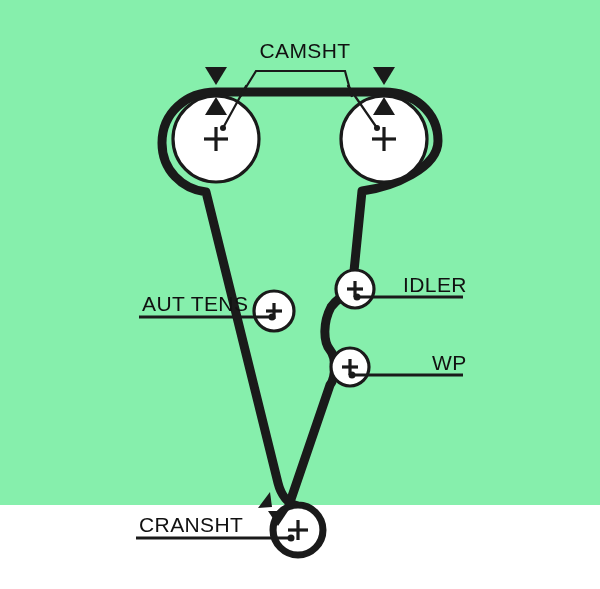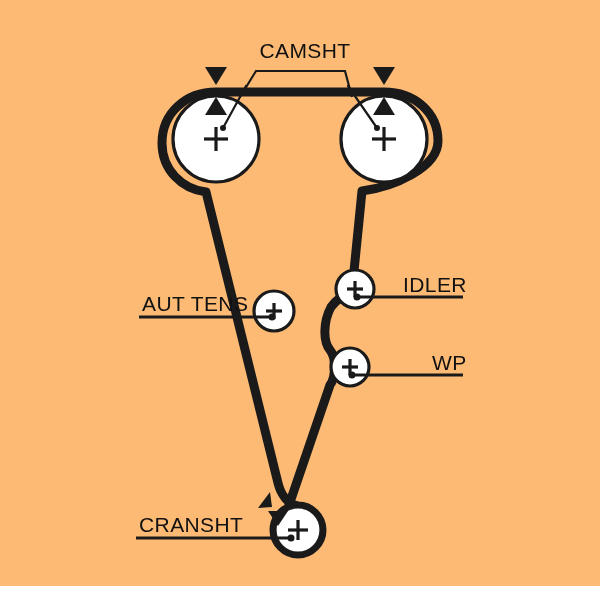--- a/index.html
+++ b/index.html
@@ -10,22 +10,22 @@
   }
   body {
     width: 600px;
     height: 589px;
     font-family: "Liberation Sans", sans-serif;
     overflow: hidden;
   }
   #diagram-root {
     position: relative;
     width: 600px;
-    height: 586px;
-    background: #fdba74;
+    height: 505px;
+    background: #86efac;
   }
   svg#belt-diagram {
     display: block;
     width: 600px;
     height: 589px;
   }
   .belt-path {
     fill: none;
     stroke: #1a1a1a;
     stroke-width: 9;

